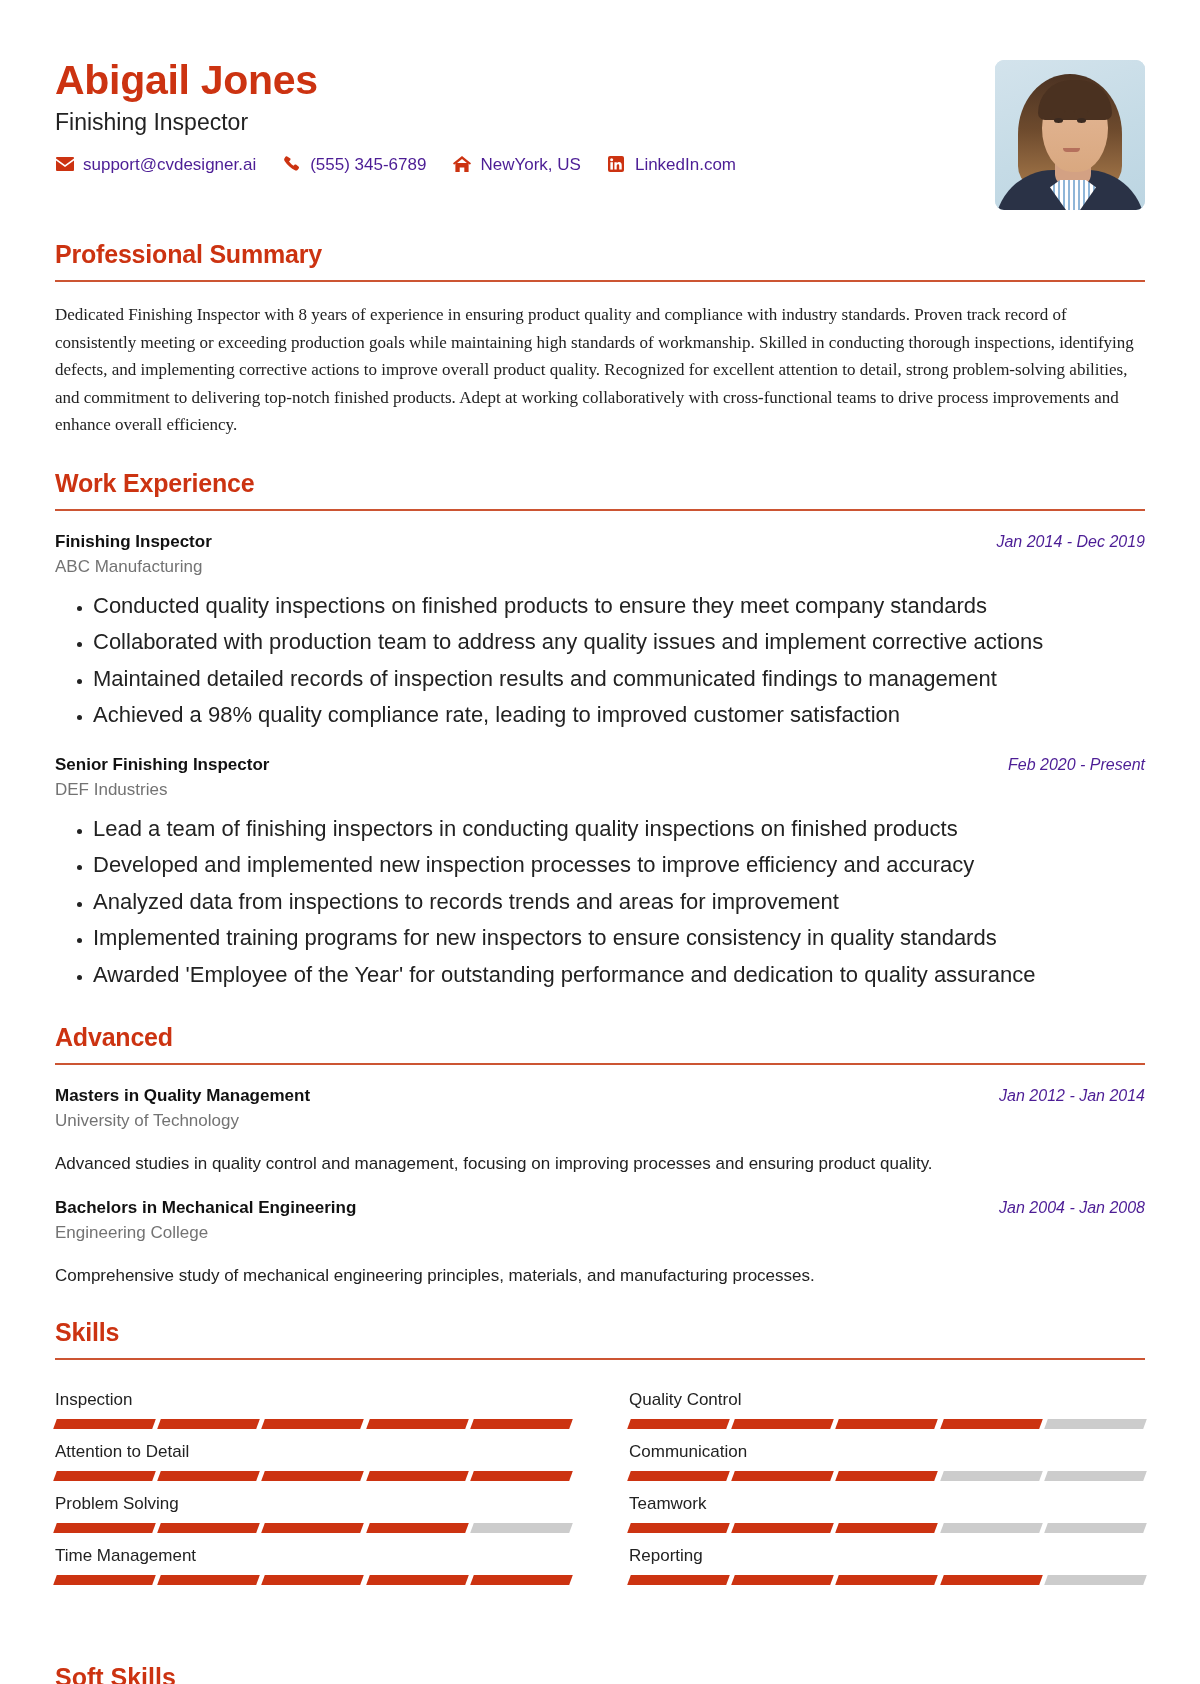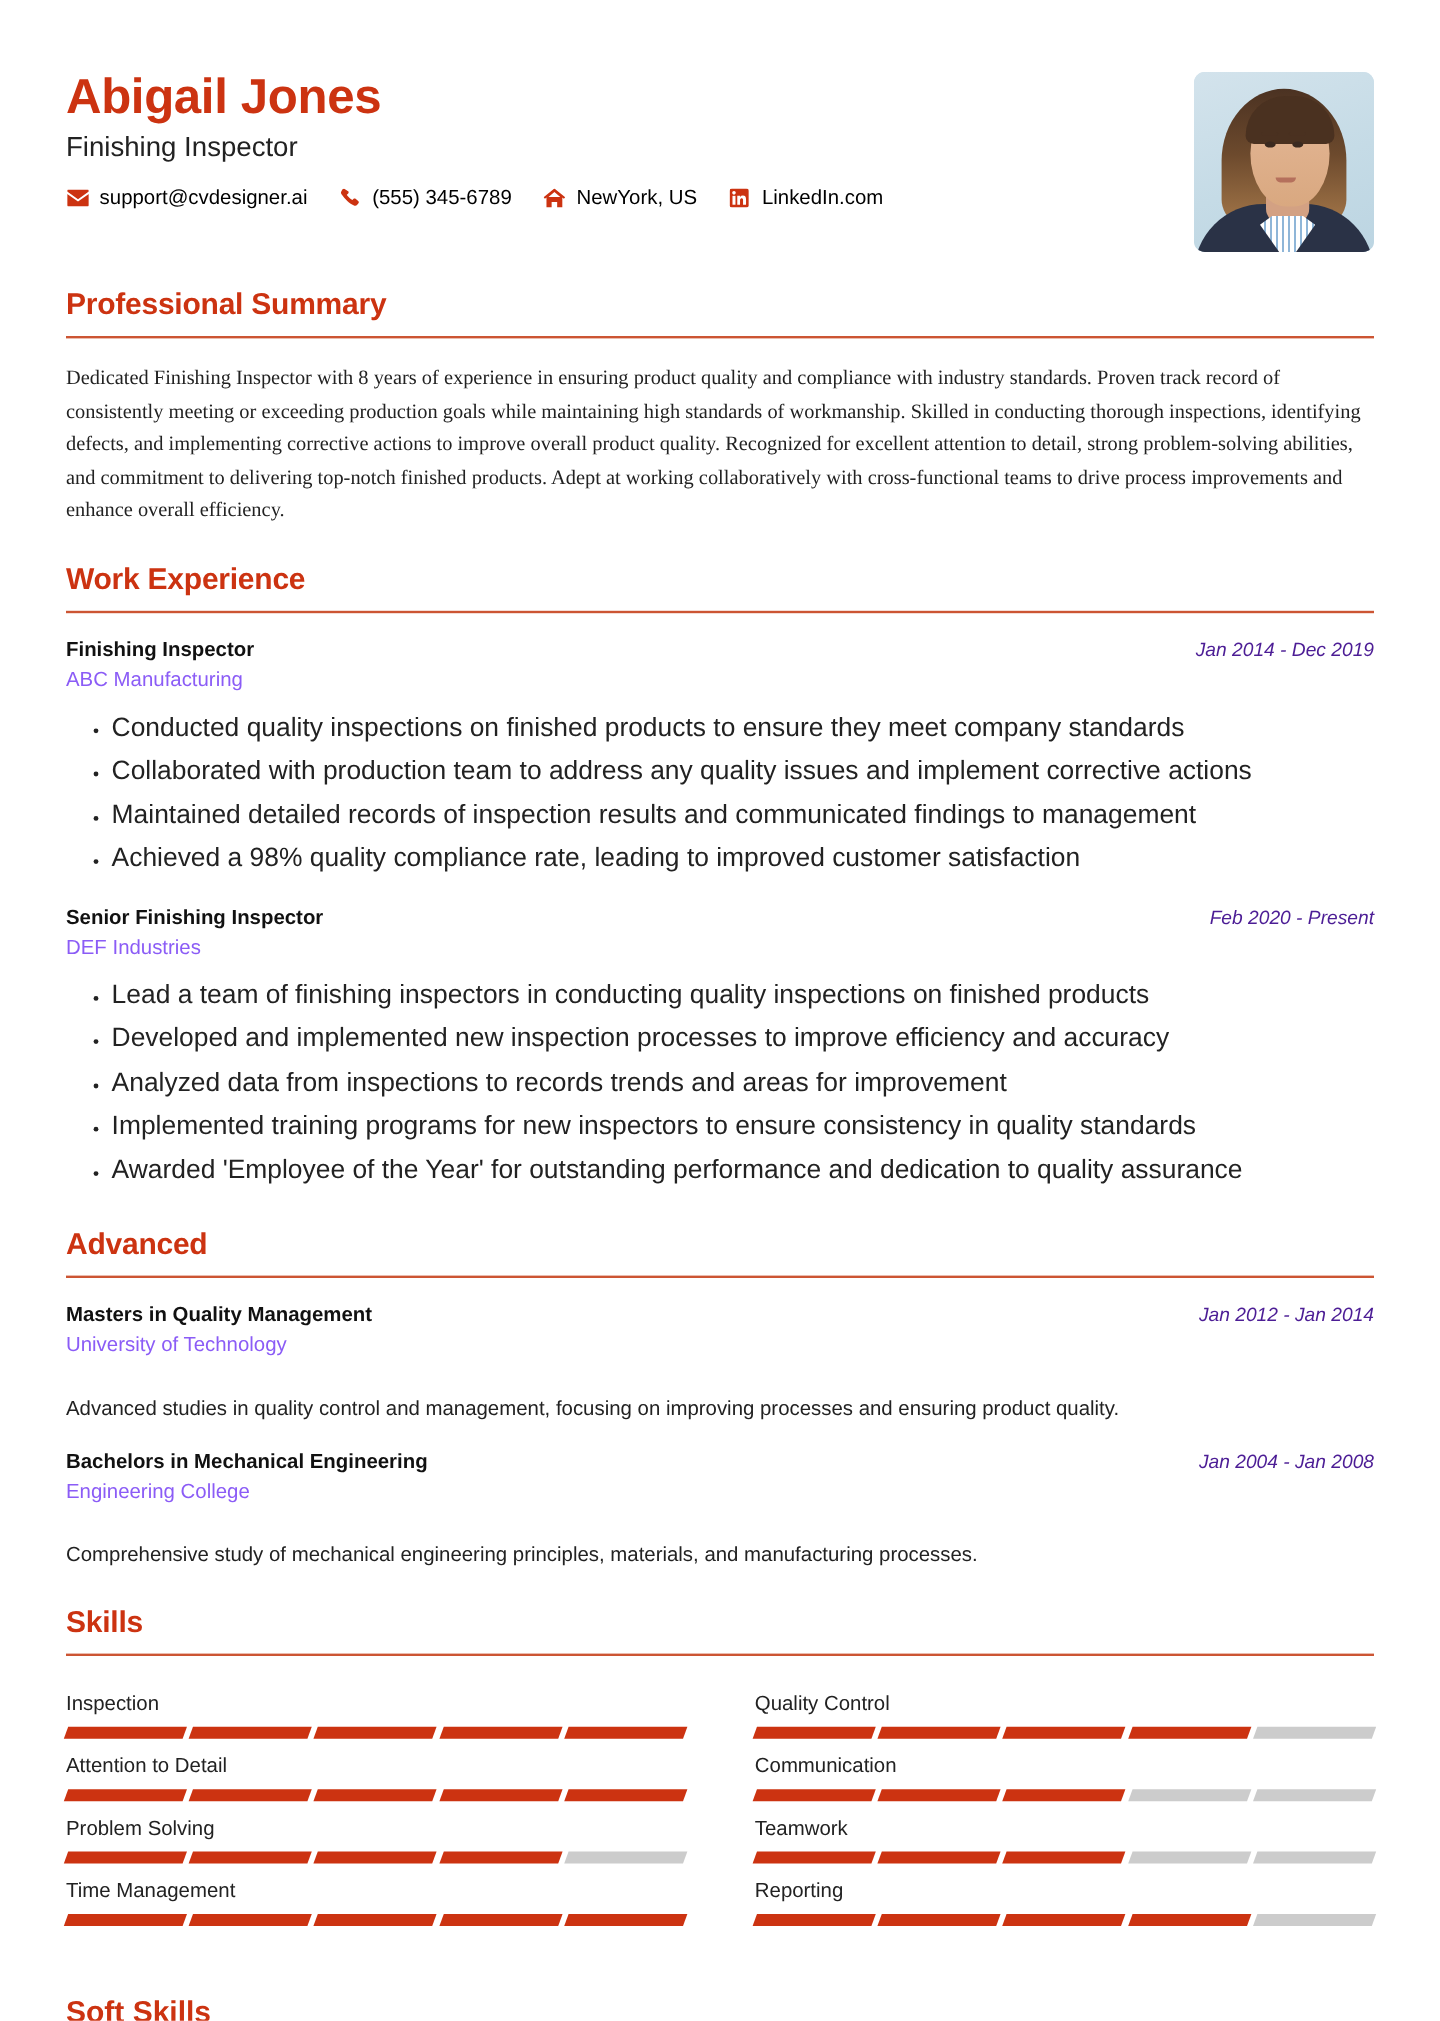--- a/index.html
+++ b/index.html
@@ -48,24 +48,24 @@
   .contact-row {
     display: flex;
     align-items: center;
     gap: 26px;
     margin-top: 19px;
     flex-wrap: wrap;
   }
 
   .contact-item {
     display: flex;
-    align-items: center;
+    align-items: flex-start;
     gap: 9px;
     font-size: 17px;
-    color: #000000;
+    color: #4c1d95;
   }
 
   .c-icon {
     width: 19px;
     height: 17px;
     display: inline-flex;
     align-items: center;
     justify-content: center;
     color: #cc3311;
     flex-shrink: 0;
@@ -209,28 +209,28 @@
   .entry-date {
     font-size: 16px;
     font-style: italic;
     color: #4c1d95;
     white-space: nowrap;
     flex-shrink: 0;
   }
 
   .entry-org {
     font-size: 17px;
-    color: #8b5cf6;
+    color: #737373;
     margin-top: 5px;
   }
 
   .entry-desc {
     font-size: 17px;
     color: #222222;
-    margin-top: 30px;
+    margin-top: 20px;
     line-height: 1.5;
   }
 
   .bullets {
     margin-top: 11px;
     padding-left: 38px;
   }
 
   .bullets li {
     font-size: 22px;

